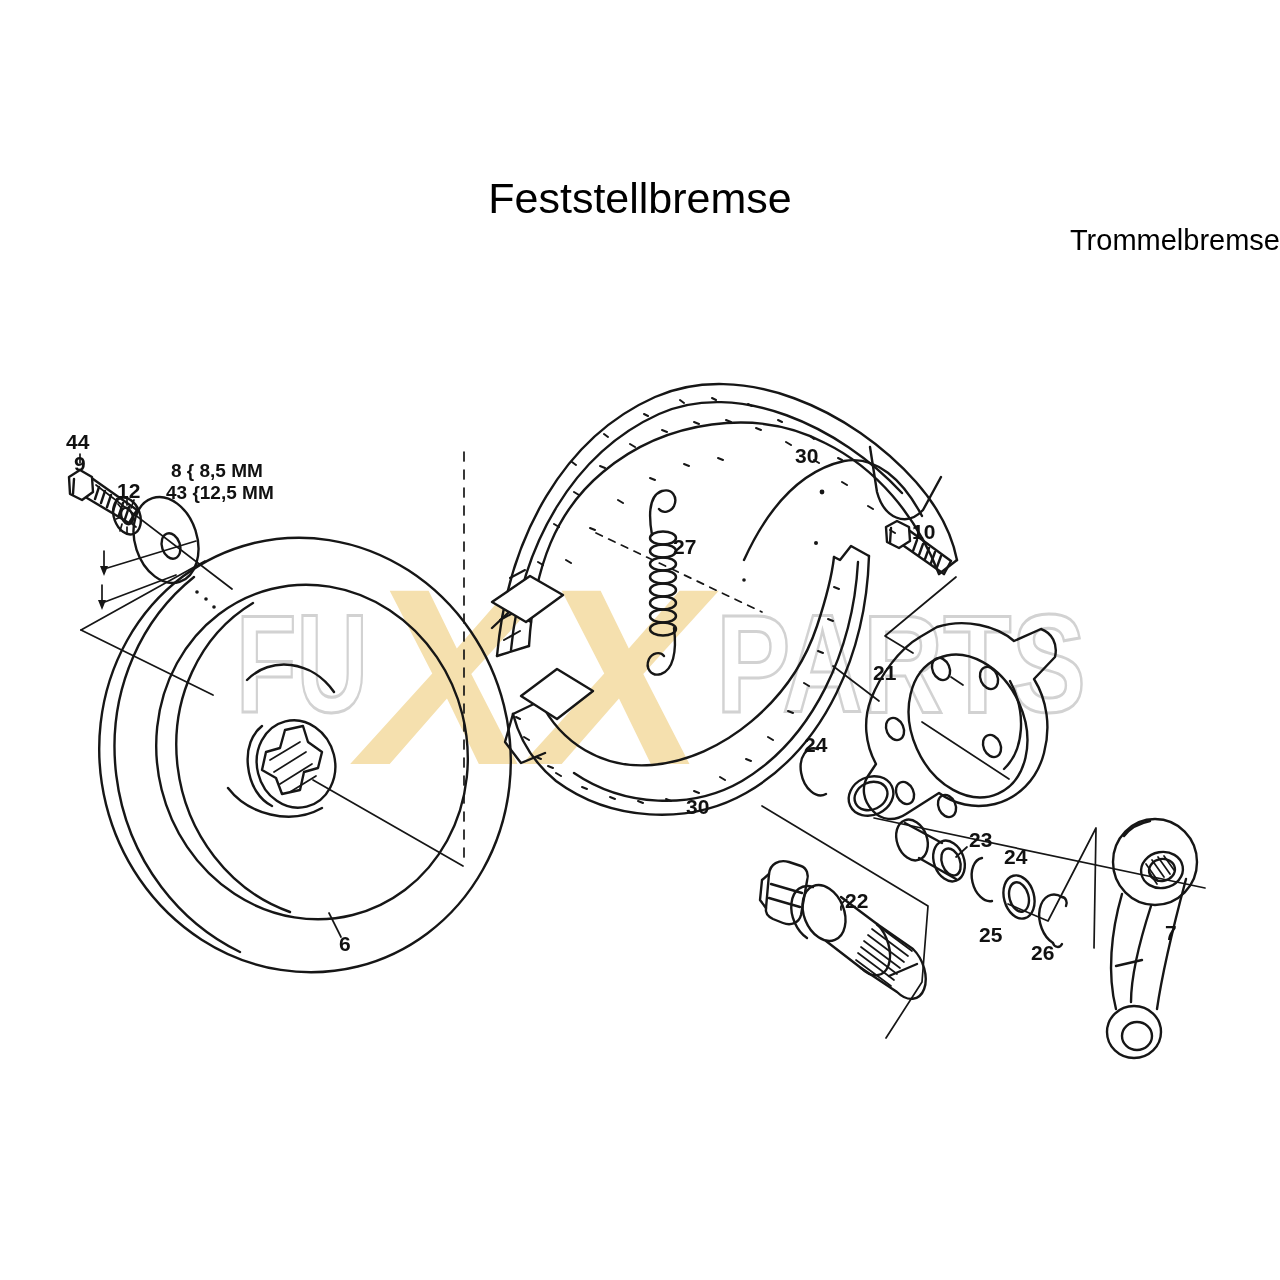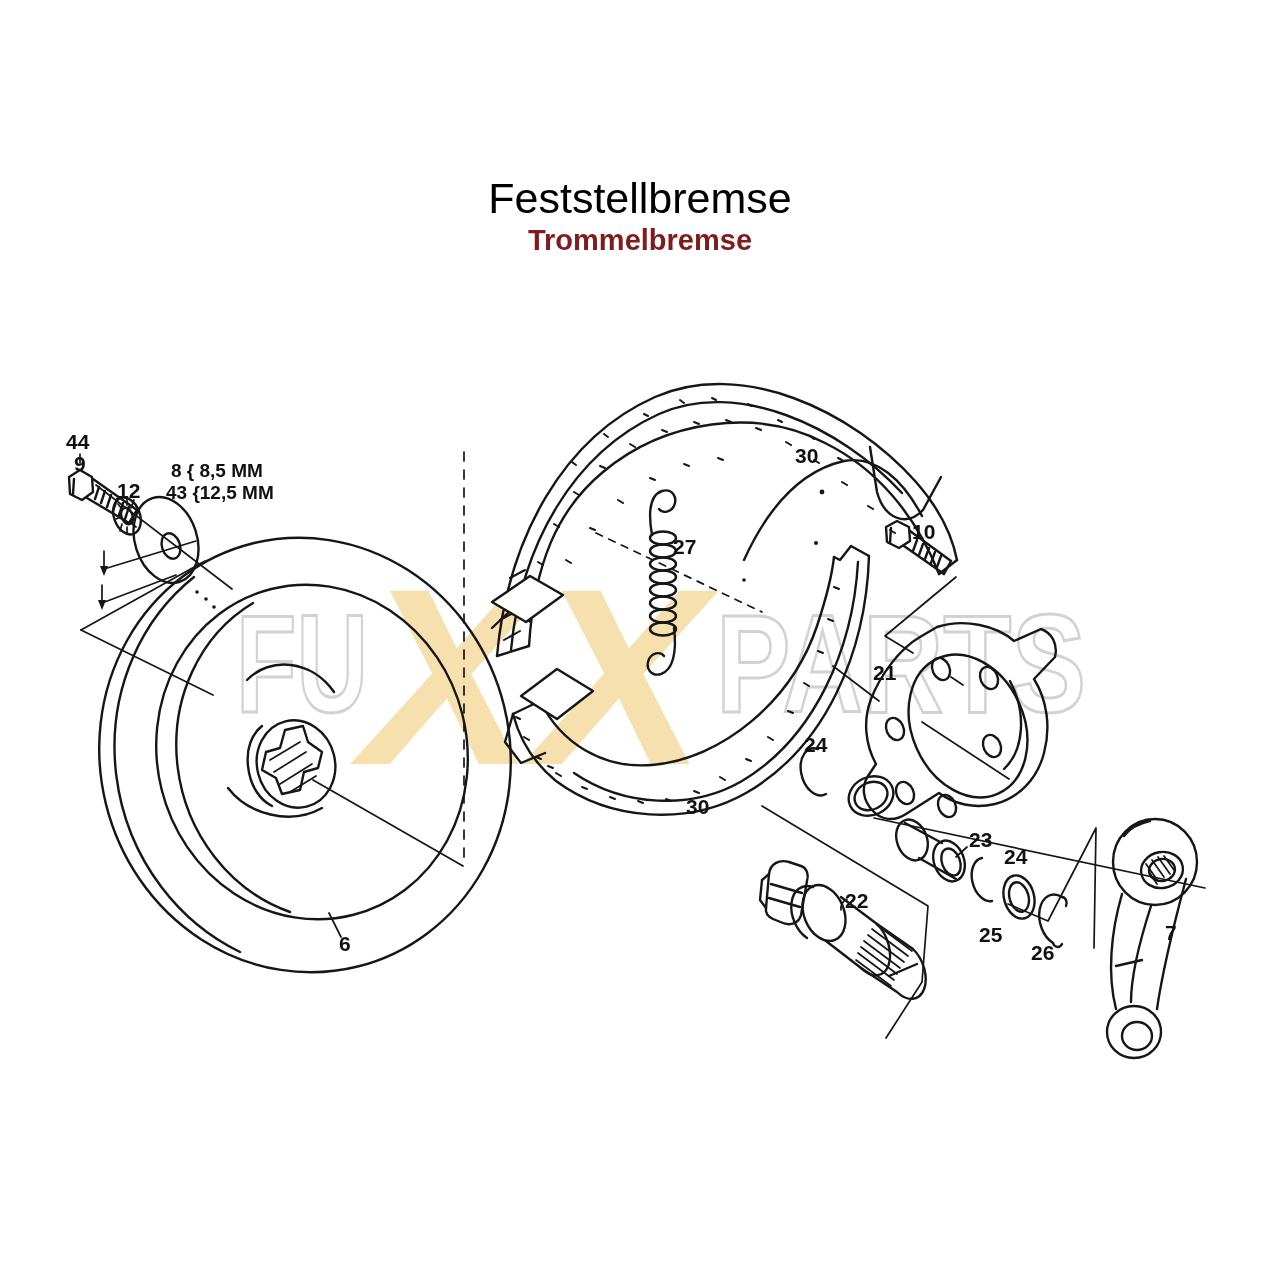--- a/index.html
+++ b/index.html
@@ -1,21 +1,21 @@
 <!DOCTYPE html>
 <html><head>
 <meta charset="utf-8">
 <style>
   html,body{margin:0;padding:0;background:#fff;}
   .canvas{position:relative;width:1280px;height:1280px;background:#ffffff;overflow:hidden;
           font-family:"Liberation Sans",sans-serif;}
   .title{position:absolute;left:0;right:0;top:174px;margin:0;text-align:center;
          font-size:43px;font-weight:400;color:#000;}
-  .subtitle{position:absolute;left:0;right:0;top:224px;margin:0;text-align:center;
-            font-size:29px;font-weight:700;color:#7f1d1d;}
+  .subtitle{position:absolute;left:0;right:0;top:224px;margin:0;text-align:right;
+            font-size:29px;font-weight:400;color:#000000;}
   svg{position:absolute;left:0;top:0;}
   .ln{fill:none;stroke:#161616;stroke-width:2.4;stroke-linecap:round;stroke-linejoin:round;}
   .tn{fill:none;stroke:#161616;stroke-width:1.7;stroke-linecap:round;stroke-linejoin:round;}
   .spk{fill:none;stroke:#161616;stroke-width:2;stroke-linecap:round;}
   .whitefill{fill:#ffffff;stroke:#161616;stroke-width:2.4;stroke-linejoin:round;}
   .dot{fill:#161616;stroke:none;}
   .plabel{font:700 21px "Liberation Sans",sans-serif;fill:#111;}
   .dimtext{font:700 19px "Liberation Sans",sans-serif;fill:#111;}
   .wm-outline{font-family:"Liberation Sans",sans-serif;font-weight:700;fill:none;}
   .wm-solid{font-family:"Liberation Sans",sans-serif;font-weight:700;font-style:italic;}

